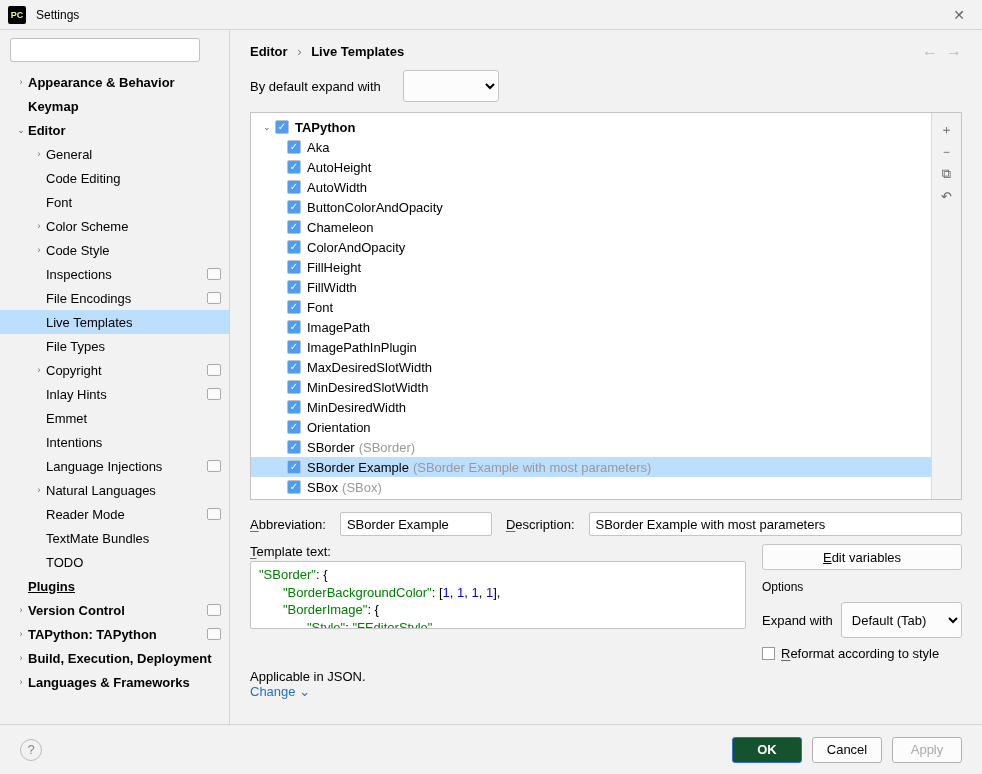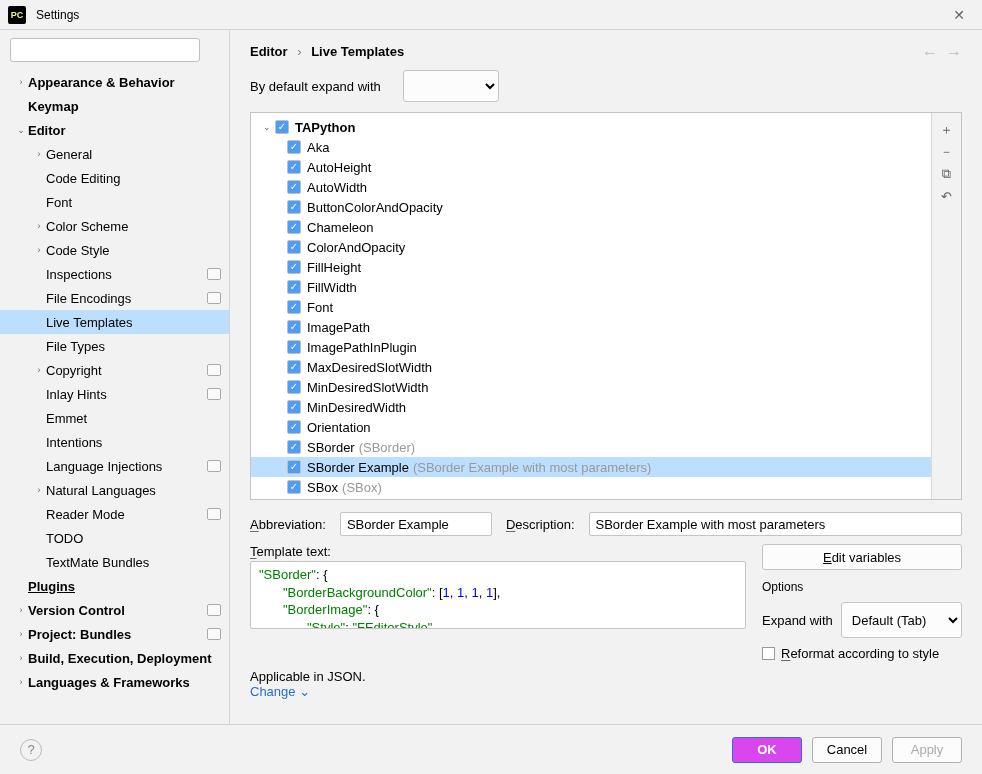--- a/index.html
+++ b/index.html
@@ -71,21 +71,21 @@
   .chkrow .box { width:13px; height:13px; border:1px solid #999; background:#fff; }
 
   .applic { margin: 8px 20px 0 20px; font-size: 12px; }
   .applic a { color: #2470c2; text-decoration: none; cursor:pointer; }
 
   
   .footer { height: 50px; border-top: 1px solid #d4d4d4; display:flex; align-items:center; padding: 0 20px; background:#f2f2f2; }
   .help { width: 22px; height:22px; border:1px solid #bbb; border-radius:50%; display:flex; align-items:center; justify-content:center; color:#888; font-size:13px; }
   .spacer { flex: 1; }
   .btn { min-width: 70px; height: 26px; border:1px solid #b0b0b0; background:#fcfcfc; border-radius:3px; margin-left: 10px; display:flex; align-items:center; justify-content:center; cursor:pointer; padding: 0 12px; }
-  .btn.primary { background: #d946ef; border-color:#336fd0; color:#fff; font-weight:600; }
+  .btn.primary { background: #14532d; border-color:#336fd0; color:#fff; font-weight:600; }
   .btn.disabled { color:#aaa; cursor:default; }
 </style>
 </head>
 <body>
 
 <div class="titlebar">
   <div class="app-icon">PC</div>
   <div class="title-text">Settings</div>
   <div class="close-x">✕</div>
 </div>
@@ -174,38 +174,38 @@
           <span class="chev">›</span>
           <span>Natural Languages</span>
         </div>
         <div class="tree-item" style="padding-left: 32px;">
           <span class="chev"></span>
           <span>Reader Mode</span>
           <span class="badge"></span>
         </div>
         <div class="tree-item" style="padding-left: 32px;">
           <span class="chev"></span>
+          <span>TextMate Bundles</span>
+        </div>
+        <div class="tree-item" style="padding-left: 32px;">
+          <span class="chev"></span>
           <span>TODO</span>
         </div>
-        <div class="tree-item" style="padding-left: 32px;">
-          <span class="chev"></span>
-          <span>TextMate Bundles</span>
-        </div>
         <div class="tree-item" style="padding-left: 14px; text-decoration: underline;">
           <span class="chev"></span>
           <span class="bold">Plugins</span>
         </div>
         <div class="tree-item" style="padding-left: 14px;">
           <span class="chev">›</span>
           <span class="bold">Version Control</span>
           <span class="badge"></span>
         </div>
         <div class="tree-item" style="padding-left: 14px;">
           <span class="chev">›</span>
-          <span class="bold">Project: Bundles</span>
+          <span class="bold">TAPython: TAPython</span>
           <span class="badge"></span>
         </div>
         <div class="tree-item" style="padding-left: 14px;">
           <span class="chev">›</span>
           <span class="bold">Build, Execution, Deployment</span>
         </div>
         <div class="tree-item" style="padding-left: 14px;">
           <span class="chev">›</span>
           <span class="bold">Languages &amp; Frameworks</span>
         </div>

